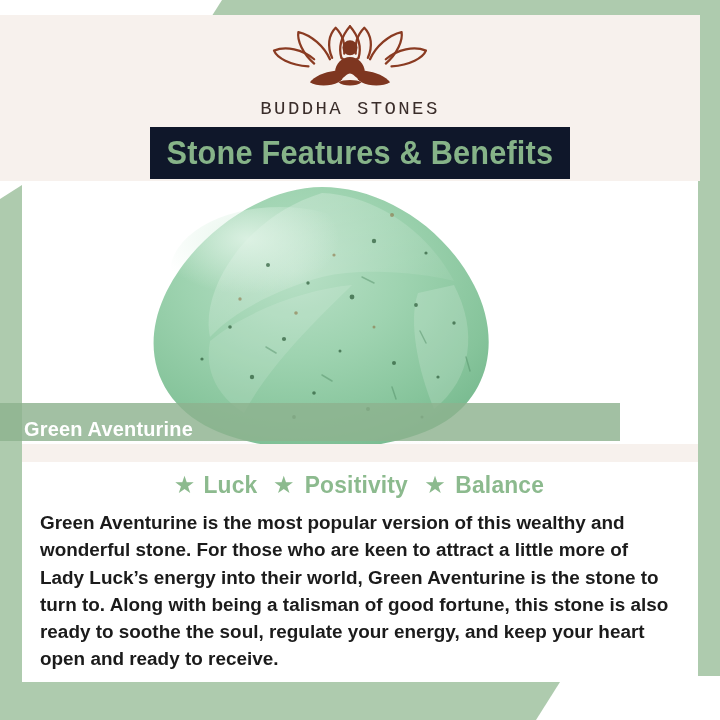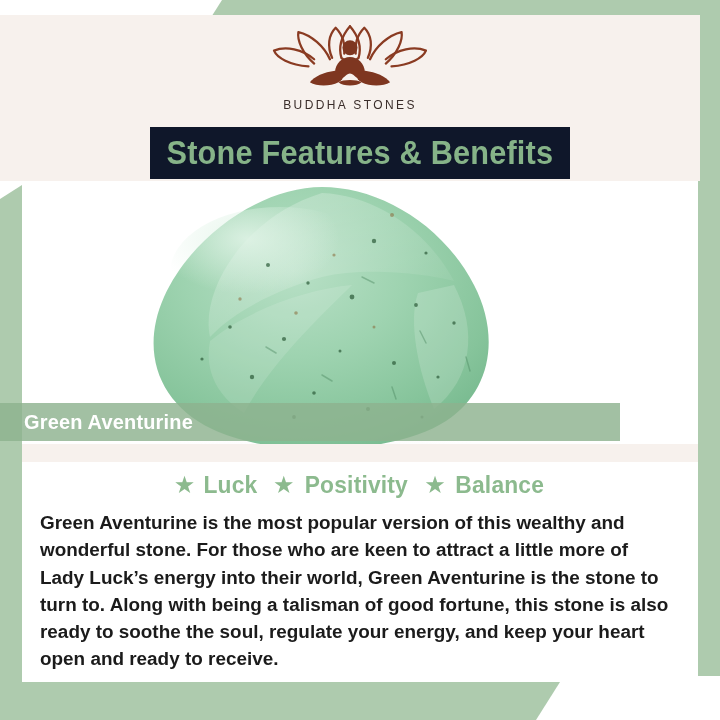--- a/index.html
+++ b/index.html
@@ -88,22 +88,22 @@
   }
 
   .logo-mark {
     width: 172px;
     height: 72px;
     display: block;
   }
 
   .logo-word {
     margin-top: 4px;
-    font-family: Liberation Sans, sans-serif;
-    font-size: 12px;
+    font-family: Liberation Mono, monospace;
+    font-size: 19px;
     letter-spacing: 2.4px;
     color: #3a2d2a;
     font-weight: 400;
   }
 
   
   .title-banner {
     position: absolute;
     left: 150px;
     top: 127px;
@@ -140,21 +140,21 @@
 
   
   .caption-band {
     position: absolute;
     left: 0;
     top: 403px;
     width: 620px;
     height: 38px;
     background: rgba(141, 178, 143, 0.82);
     display: flex;
-    align-items: center;
+    align-items: flex-end;
   }
 
   .caption-text {
     margin-left: 24px;
     font-family: "Liberation Sans Narrow", "Liberation Sans", sans-serif;
     font-weight: bold;
     font-size: 21px;
     color: #ffffff;
     letter-spacing: 0.2px;
     transform: scaleX(0.95);

